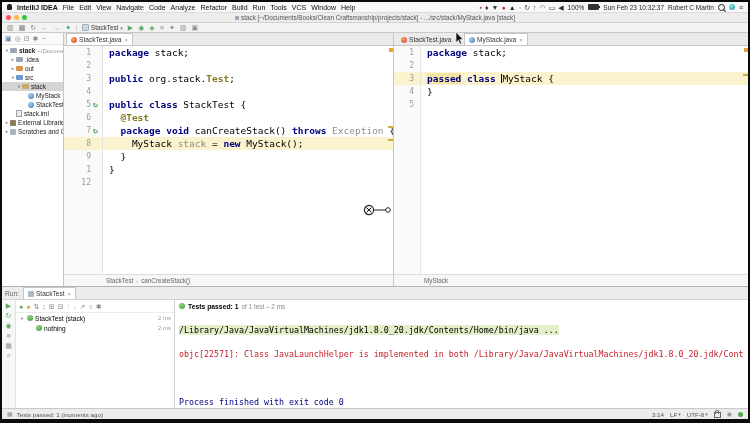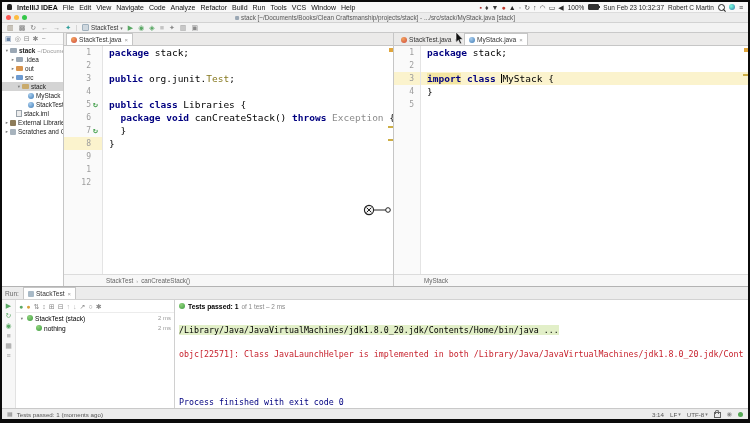--- a/index.html
+++ b/index.html
@@ -70,21 +70,21 @@
   .editor.left .gutter{width:38px;}
   .editor.right .gutter{width:26px;}
   .g-row{height:13px;display:flex;align-items:center;justify-content:flex-end;padding-right:2px;}
   .g-num{text-align:right;}
   .g-run{width:9px;text-align:center;color:#4ca454;font-size:8px;font-weight:bold;}
   .editor.right .g-run{width:4px;}
   .code{flex:1;min-width:0;overflow:hidden;}
   .c-row{height:13px;line-height:13px;white-space:pre;padding-left:6px;}
   .c-row.hl,.g-row.hl{background:#fbf3cd;}
   .seg.kw{color:#000080;font-weight:bold;}
-  .seg.ann{color:#86781e;}
+  .seg.ann{color:#86781e;font-weight:bold;}
   .seg.dim{color:#8c8c8c;}
   .seg.pl{color:#000;}
   .seg.hlw{background:#f3e6a2;}
   .caret{display:inline-block;width:1px;height:9px;background:#000;vertical-align:-1px;}
   .mark-sq{position:absolute;top:2px;right:0;width:4px;height:4px;background:#e0a63c;}
   .mark-dash{position:absolute;right:0;width:5px;height:2px;background:#cdae45;}
   .breadcrumb{flex:0 0 11px;border-top:1px solid #dcdcdc;background:#f7f7f7;display:flex;align-items:center;font-size:6.3px;color:#666;gap:3px;}
   .bc-sep{color:#999;font-size:5.5px;}
   .editor.left .breadcrumb{padding-left:42px;}
   .editor.right .breadcrumb{padding-left:30px;}
@@ -321,24 +321,26 @@
               <span class="g-run"></span>
             </div>
             <div class="g-row">
               <span class="g-num">12</span>
               <span class="g-run"></span>
             </div>
           </div>
         <div class="code" id="code-left">
             <div class="c-row"><span class="seg kw">package</span><span class="seg pl"> stack;</span></div>
             <div class="c-row"></div>
-            <div class="c-row"><span class="seg kw">public</span><span class="seg pl"> org.junit.</span><span class="seg ann">Test</span><span class="seg pl">;</span></div>
+            <div class="c-row"><span class="seg kw">public</span><span class="seg pl"> org.stack.</span><span class="seg ann">Test</span><span class="seg pl">;</span></div>
             <div class="c-row"></div>
-            <div class="c-row"><span class="seg kw">public class </span><span class="seg pl">Libraries {</span></div>
+            <div class="c-row"><span class="seg kw">public class </span><span class="seg pl">StackTest {</span></div>
+            <div class="c-row"><span class="seg pl">  </span><span class="seg ann">@Test</span></div>
             <div class="c-row"><span class="seg pl">  </span><span class="seg kw">package void </span><span class="seg pl">canCreateStack() </span><span class="seg kw">throws</span><span class="seg pl"> </span><span class="seg dim">Exception</span><span class="seg pl"> {</span></div>
+            <div class="c-row hl"><span class="seg pl">    MyStack </span><span class="seg dim">stack </span><span class="seg pl">= </span><span class="seg kw">new</span><span class="seg pl"> MyStack();</span></div>
             <div class="c-row"><span class="seg pl">  }</span></div>
             <div class="c-row"><span class="seg pl">}</span></div>
             <div class="c-row"></div>
           </div>
         <span class="mark-sq"></span>
         <span class="mark-dash" style="top:80px"></span>
         <span class="mark-dash" style="top:93px"></span>
       </div>
       <div class="breadcrumb" id="bc-left">
           <span class="bc-item">StackTest</span>
@@ -379,21 +381,21 @@
               <span class="g-run"></span>
             </div>
             <div class="g-row">
               <span class="g-num">5</span>
               <span class="g-run"></span>
             </div>
           </div>
         <div class="code" id="code-right">
             <div class="c-row"><span class="seg kw">package</span><span class="seg pl"> stack;</span></div>
             <div class="c-row"></div>
-            <div class="c-row hl"><span class="seg kw hlw">import</span><span class="seg pl"> </span><span class="seg kw">class </span><span class="caret"></span><span class="seg pl">MyStack {</span></div>
+            <div class="c-row hl"><span class="seg kw hlw">passed</span><span class="seg pl"> </span><span class="seg kw">class </span><span class="caret"></span><span class="seg pl">MyStack {</span></div>
             <div class="c-row"><span class="seg pl">}</span></div>
             <div class="c-row"></div>
           </div>
         <span class="mark-sq"></span>
         <span class="mark-dash" style="top:28px"></span>
       </div>
       <div class="breadcrumb" id="bc-right">
           <span class="bc-item">MyStack</span>
         </div>
     </div>

